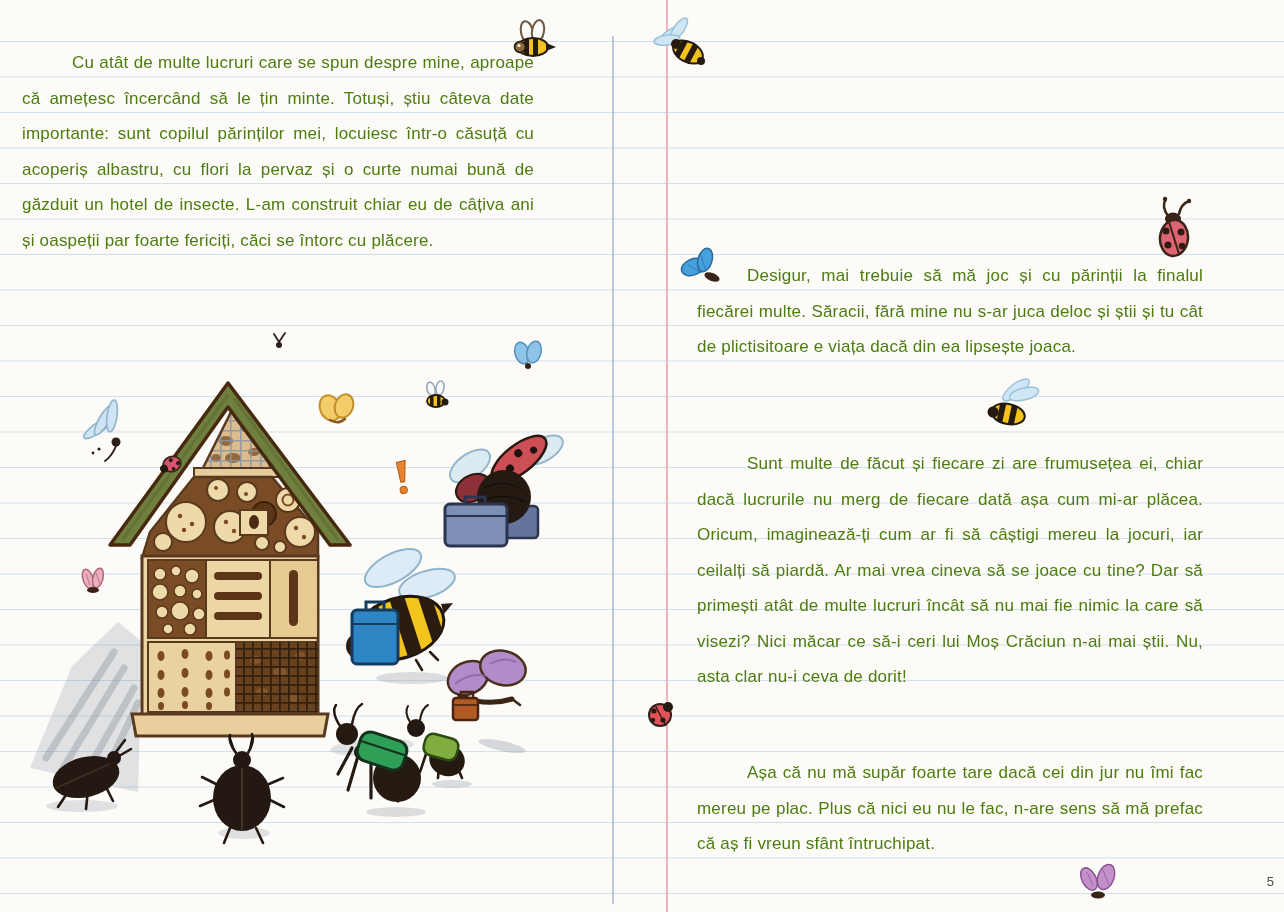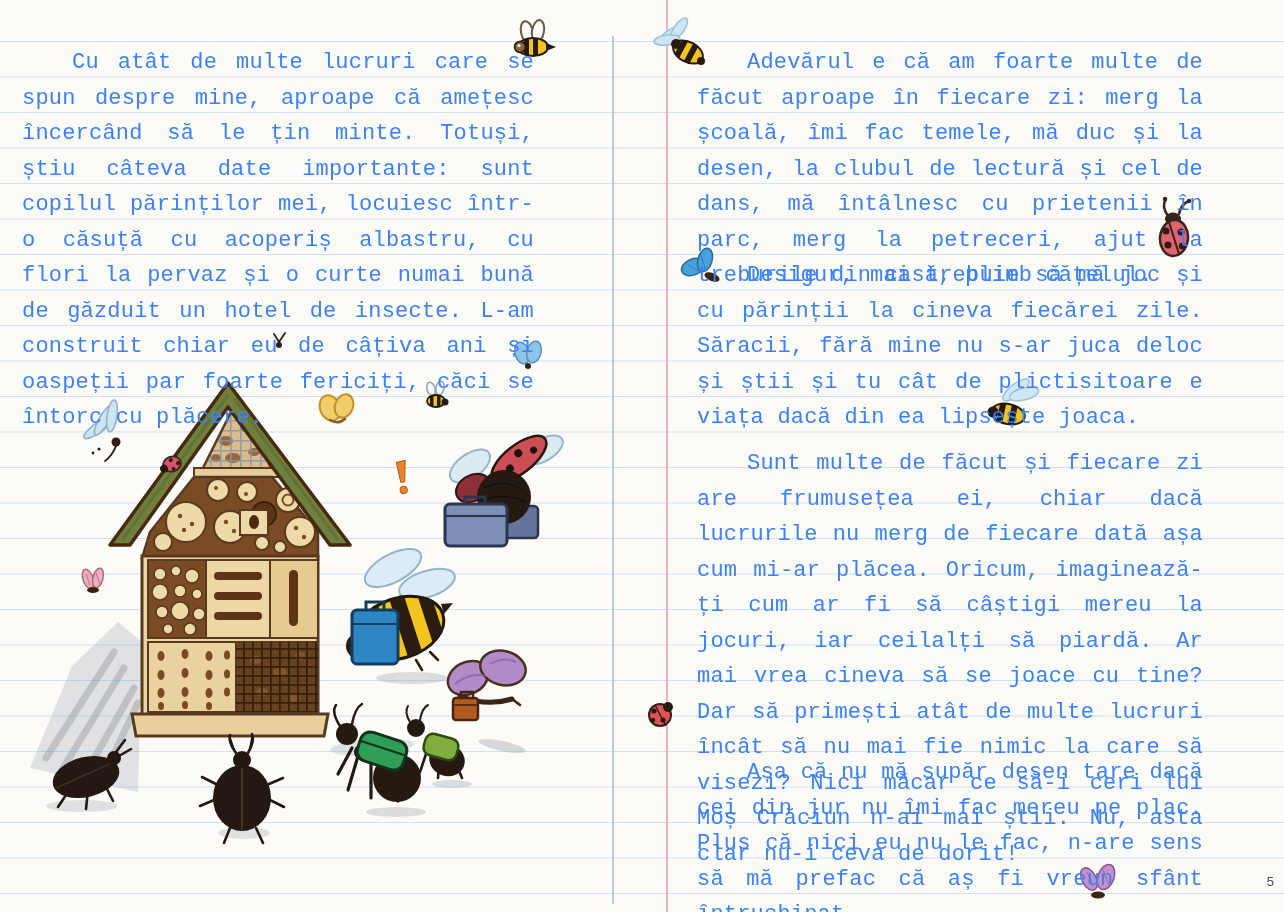--- a/index.html
+++ b/index.html
@@ -16,24 +16,23 @@
     background-image:linear-gradient(to bottom,#cfe0ef 1.4px,transparent 1.4px);
     background-size:100% 35.5px;
     pointer-events:none;
   }
   .vline{position:absolute;top:0;bottom:0;width:1.6px;pointer-events:none;}
   .vline.gray{left:612px;top:36px;bottom:8px;background:#b3bfd3;opacity:.85;}
   .vline.pink{left:666px;background:#f0b4bd;}
   
   .para{
     position:absolute;
-    font-size:22px;line-height:35.5px;color:#3b82f6;
+    font-size:17px;line-height:35.5px;color:#4d7c0f;
     text-align:justify;letter-spacing:.2px;
     white-space:normal;
-    font-family:Liberation Mono, monospace;
   }
   .para.indent{text-indent:50px;}
   .p-left{left:22px;width:512px;top:45px;}
   .p-r1{left:697px;width:506px;top:45px;}
   .p-r2{left:697px;width:506px;top:258px;}
   .p-r3{left:697px;width:506px;top:446px;}
   .p-r4{left:697px;width:506px;top:755px;}
   .page-number{
     position:absolute;left:1254px;top:874px;width:20px;
     font-size:13px;color:#4a4a4a;text-align:right;
@@ -451,19 +450,18 @@
     <g>
       <ellipse cx="1089" cy="879" rx="7" ry="12" transform="rotate(-28 1089 879)" fill="#c490cc" stroke="#8a5494" stroke-width="1.5"></ellipse>
       <ellipse cx="1106" cy="877" rx="8" ry="13" transform="rotate(20 1106 877)" fill="#c490cc" stroke="#8a5494" stroke-width="1.5"></ellipse>
       <path d="M1087,872 L1093,886 M1103,870 L1109,885" stroke="#8a5494" stroke-width="1" opacity=".7"></path>
       <ellipse cx="1098" cy="895" rx="7" ry="3.5" fill="#3a2418"></ellipse>
     </g>
   </svg>
 
   <div class="para indent p-left">Cu atât de multe lucruri care se spun despre mine, aproape că amețesc încercând să le țin minte. Totuși, știu câteva date importante: sunt copilul părinților mei, locuiesc într-o căsuță cu acoperiș albastru, cu flori la pervaz și o curte numai bună de găzduit un hotel de insecte. L-am construit chiar eu de câțiva ani și oaspeții par foarte fericiți, căci se întorc cu plăcere.</div>
 
-  <div class="para indent p-r1">Adevărul e că am foarte multe de făcut aproape în fiecare zi: merg la școală, îmi fac temele, mă duc și la desen, la clubul de lectură și cel de dans, mă întâlnesc cu prietenii în parc, merg la petreceri, ajut la treburile din casă, plimb cățelul.</div>
-  <div class="para indent p-r2">Desigur, mai trebuie să mă joc și cu părinții la cineva fiecărei zile. Săracii, fără mine nu s-ar juca deloc și știi și tu cât de plictisitoare e viața dacă din ea lipsește joaca.</div>
+  <div class="para indent p-r2">Desigur, mai trebuie să mă joc și cu părinții la finalul fiecărei multe. Săracii, fără mine nu s-ar juca deloc și știi și tu cât de plictisitoare e viața dacă din ea lipsește joaca.</div>
   <div class="para indent p-r3">Sunt multe de făcut și fiecare zi are frumusețea ei, chiar dacă lucrurile nu merg de fiecare dată așa cum mi-ar plăcea. Oricum, imaginează-ți cum ar fi să câștigi mereu la jocuri, iar ceilalți să piardă. Ar mai vrea cineva să se joace cu tine? Dar să primești atât de multe lucruri încât să nu mai fie nimic la care să visezi? Nici măcar ce să-i ceri lui Moș Crăciun n-ai mai știi. Nu, asta clar nu-i ceva de dorit!</div>
-  <div class="para indent p-r4">Așa că nu mă supăr desen tare dacă cei din jur nu îmi fac mereu pe plac. Plus că nici eu nu le fac, n-are sens să mă prefac că aș fi vreun sfânt întruchipat.</div>
+  <div class="para indent p-r4">Așa că nu mă supăr foarte tare dacă cei din jur nu îmi fac mereu pe plac. Plus că nici eu nu le fac, n-are sens să mă prefac că aș fi vreun sfânt întruchipat.</div>
 
   <div class="page-number">5</div>
 </div>
 
 </body></html>

